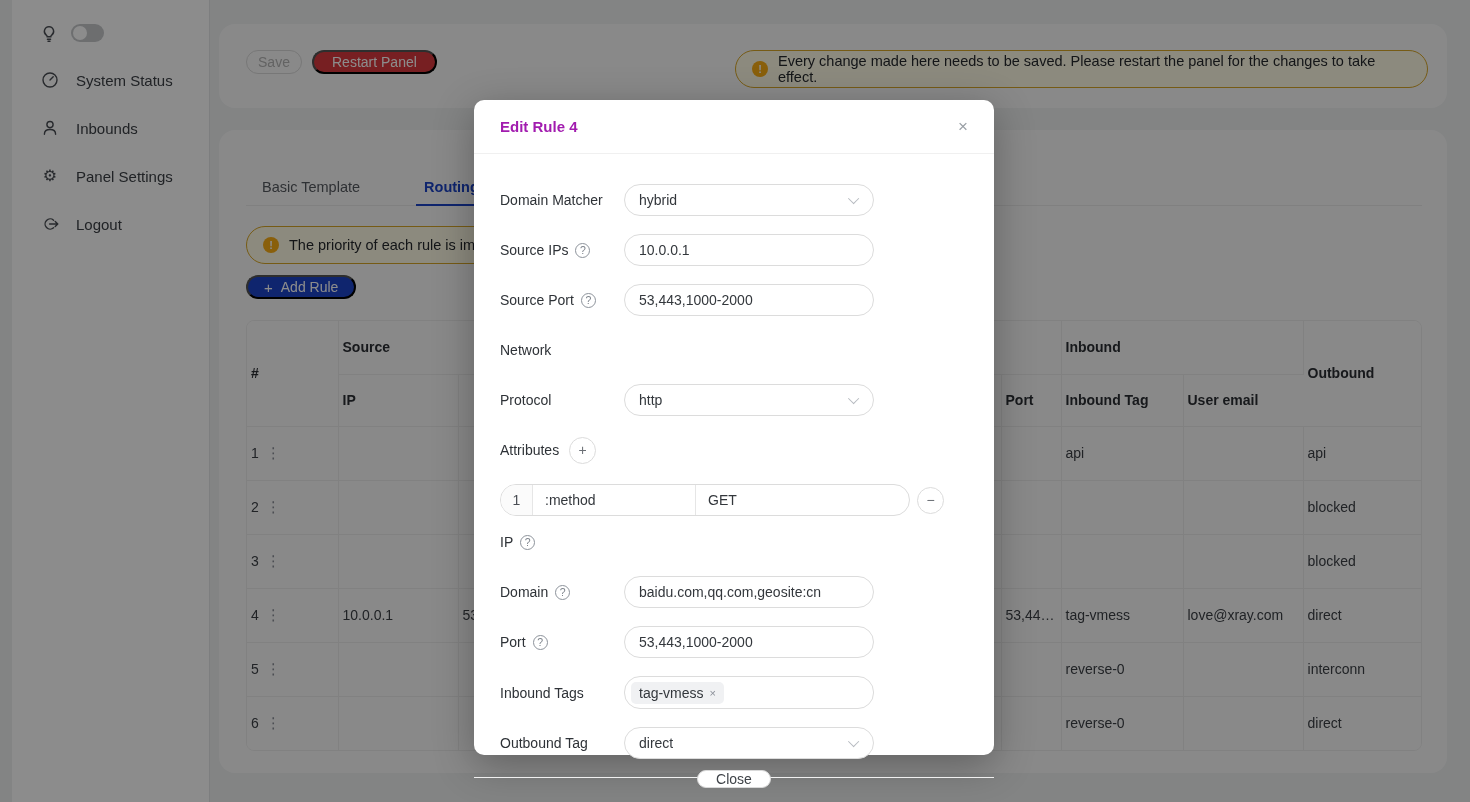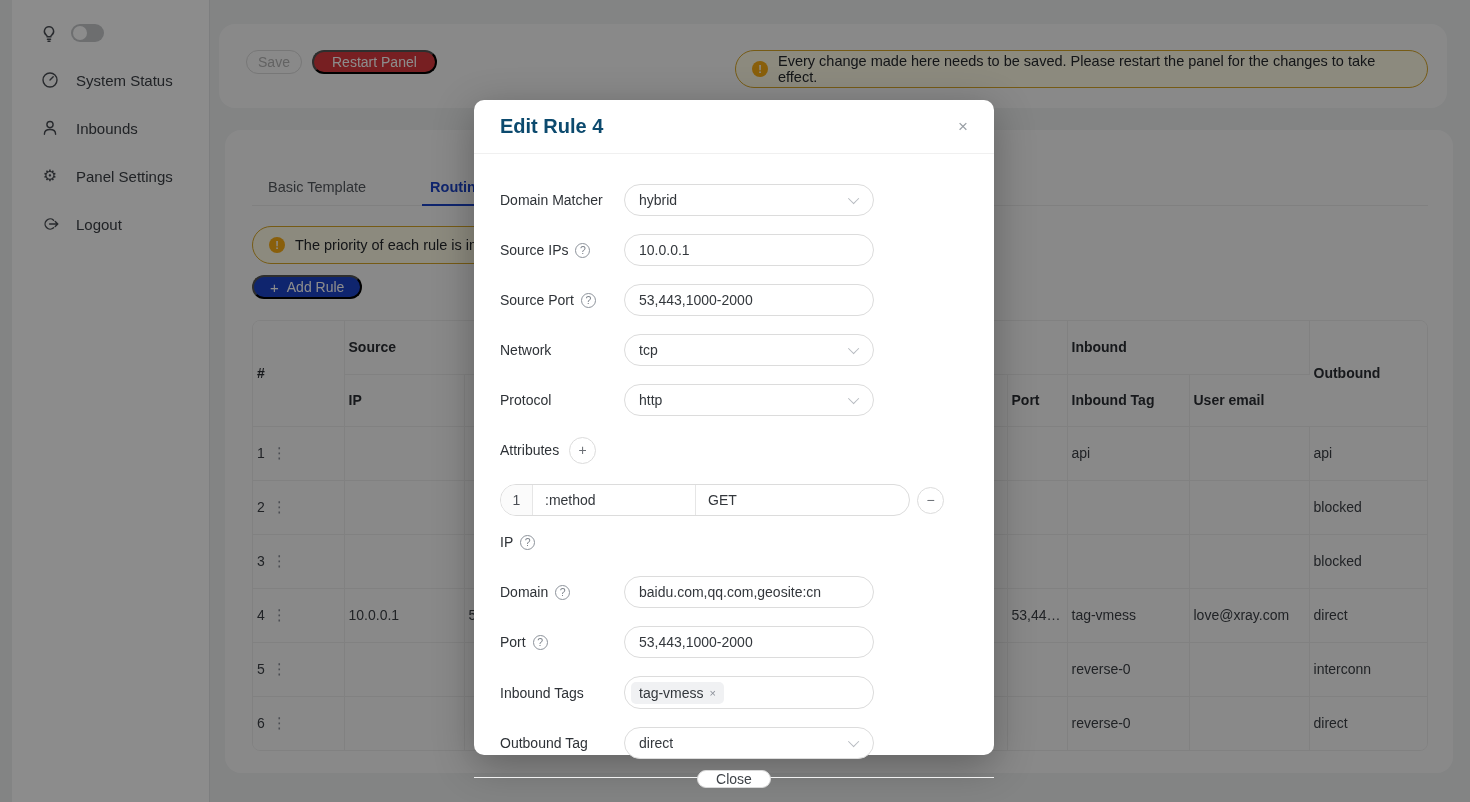--- a/index.html
+++ b/index.html
@@ -22,21 +22,21 @@
   .nav-item { height:40px; margin-bottom:8px; border-radius:10px;
     display:flex; align-items:center; gap:17px; padding:0 17px;
     font-size:15px; color:#3c4046; cursor:pointer; }
   .nav-item .nicon { width:18px; height:18px; display:flex; align-items:center;
     justify-content:center; color:#4a4e54; font-size:16px; line-height:1; }
   .nav-item.active { background:#2f3c7f; color:#fff; }
   .nav-item.active .nicon { color:#fff; }
   
   .card { position:absolute; background:#fafafa; border-radius:16px; }
   #card-top { left:219px; top:24px; width:1228px; height:84px; }
-  #card-main { left:225px; top:130px; width:1228px; height:643px; }
+  #card-main { left:219px; top:130px; width:1228px; height:643px; }
   .btn { display:inline-flex; align-items:center; justify-content:center;
     height:24px; padding:0 18px; border-radius:16px; font-size:14px;
     cursor:pointer; white-space:nowrap; }
   .btn-disabled { border:1px solid #d9d9d9; color:#b4b4b4; background:transparent; }
   .btn-danger { background:#d93a3e; color:#fff; }
   .btn-primary { background:#1d44c8; color:#fff; }
   #save-btn { position:absolute; left:27px; top:26px; width:56px; padding:0; }
   #restart-btn { position:absolute; left:93px; top:26px; }
   .alert { position:absolute; height:38px; border:1px solid #d8a727; background:#fffbe6;
     border-radius:19px; display:flex; align-items:center; gap:10px;
@@ -70,21 +70,21 @@
   tbody tr:last-child td { border-bottom:none; }
   .c-idx span.rownum { margin-right:7px; }
   .dots { color:#8a8f98; font-size:15px; cursor:grab; }
   
   .overlay { position:absolute; inset:0; background:rgba(0,0,0,0.45); z-index:10; }
   .modal { position:absolute; left:474px; top:100px; width:520px; height:655px;
     background:#fff; border-radius:10px; z-index:20;
     box-shadow:0 10px 40px rgba(0,0,0,0.3); }
   .m-header { height:54px; padding:0 26px; display:flex; align-items:center;
     justify-content:space-between; border-bottom:1px solid #f0f0f0; }
-  .m-title { font-size:20px; font-weight:bold; color:#0c4a6e; }
+  .m-title { font-size:15px; font-weight:bold; color:#a21caf; }
   .m-close { font-size:17px; color:#9aa0a6; cursor:pointer; line-height:1; }
   .m-body { padding:30px 26px 0 26px; }
   .f-row { display:flex; align-items:center; margin-bottom:18px; min-height:32px; }
   .f-label { width:124px; flex:none; font-size:14px; color:#2e3237;
     display:flex; align-items:center; gap:7px; }
   .help { width:15px; height:15px; border-radius:50%; border:1px solid #8d939b;
     color:#7d838b; font-size:10.5px; display:flex; align-items:center;
     justify-content:center; cursor:pointer; }
   .ctl { width:250px; height:32px; border:1px solid #dcdcdc; border-radius:16px;
     background:#fff; display:flex; align-items:center; justify-content:space-between;
@@ -323,24 +323,20 @@
       </span>
       <div class="ctl">
         <span class="val">53,443,1000-2000</span>
       </div>
     </div>
 
     <div class="f-row">
       <span class="f-label">
           <span>Network</span>
         </span>
-      <div class="ctl">
-        <span class="val">tcp</span>
-        <span class="chev"></span>
-      </div>
     </div>
 
     <div class="f-row">
       <span class="f-label">
           <span>Protocol</span>
         </span>
       <div class="ctl">
         <span class="val">http</span>
         <span class="chev"></span>
       </div>

